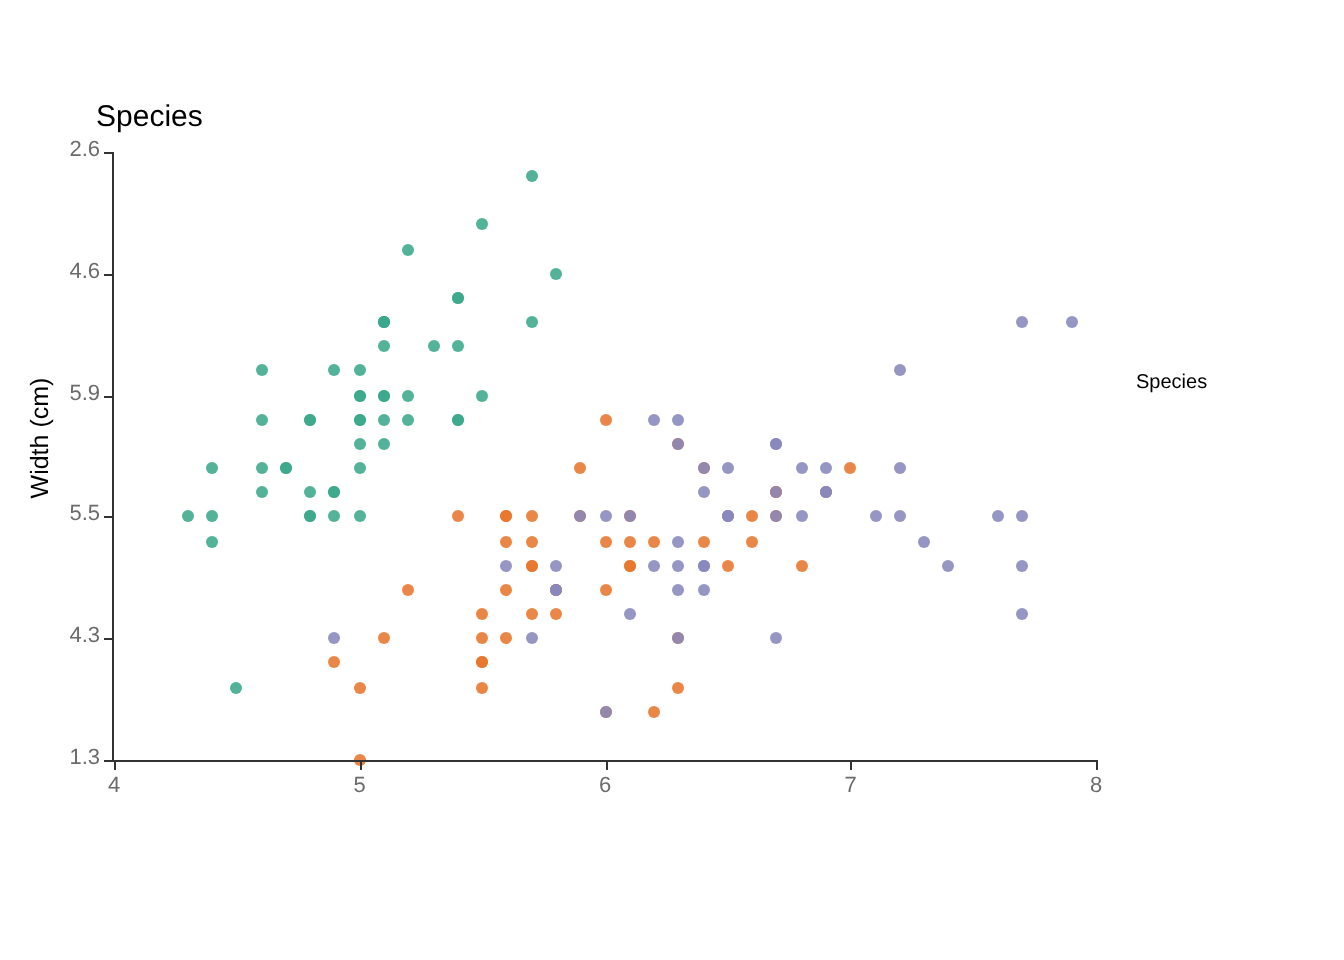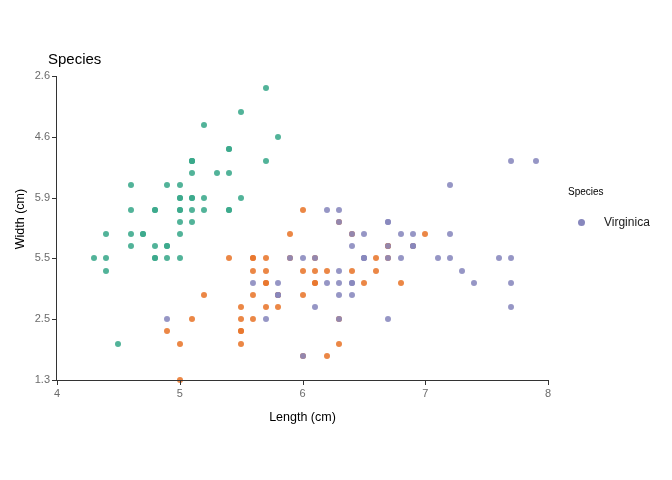--- a/index.html
+++ b/index.html
@@ -256,21 +256,21 @@
   <div class="axis-line" id="yaxis"></div>
   <div class="axis-line" id="xaxis"></div>
 
   <div id="yticks">
       <div class="tick ytick" style="top: 380px;"></div>
       <div class="ylab-wrap" style="top: 374px;">
         <div class="ylab">1.3</div>
       </div>
       <div class="tick ytick" style="top: 319.2px;"></div>
       <div class="ylab-wrap" style="top: 313.2px;">
-        <div class="ylab">2.5</div>
+        <div class="ylab">4.3</div>
       </div>
       <div class="tick ytick" style="top: 258.4px;"></div>
       <div class="ylab-wrap" style="top: 252.4px;">
         <div class="ylab">5.5</div>
       </div>
       <div class="tick ytick" style="top: 197.6px;"></div>
       <div class="ylab-wrap" style="top: 191.6px;">
         <div class="ylab">5.9</div>
       </div>
       <div class="tick ytick" style="top: 136.8px;"></div>
@@ -288,26 +288,21 @@
       <div class="tick xtick" style="left: 179.75px;"></div>
       <div class="xlab" style="left: 169.75px;">5</div>
       <div class="tick xtick" style="left: 302.5px;"></div>
       <div class="xlab" style="left: 292.5px;">6</div>
       <div class="tick xtick" style="left: 425.25px;"></div>
       <div class="xlab" style="left: 415.25px;">7</div>
       <div class="tick xtick" style="left: 548px;"></div>
       <div class="xlab" style="left: 538px;">8</div>
     </div>
 
-  <div class="axis-title" id="xtitle">Length (cm)</div>
   <div class="axis-title" id="ytitle">Width (cm)</div>
 
   <div id="legend">
     <div class="legend-title">Species</div>
     <div id="legend-rows">
-        <div class="legend-row">
-          <span class="legend-dot" style="background: rgb(135, 135, 189);"></span>
-          <span class="legend-label">Virginica</span>
-        </div>
       </div>
   </div>
 
 </div>
 
 </body></html>

